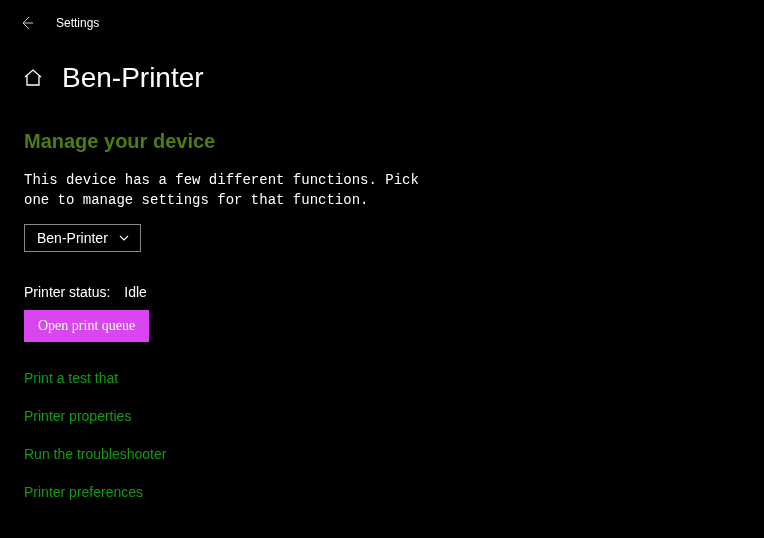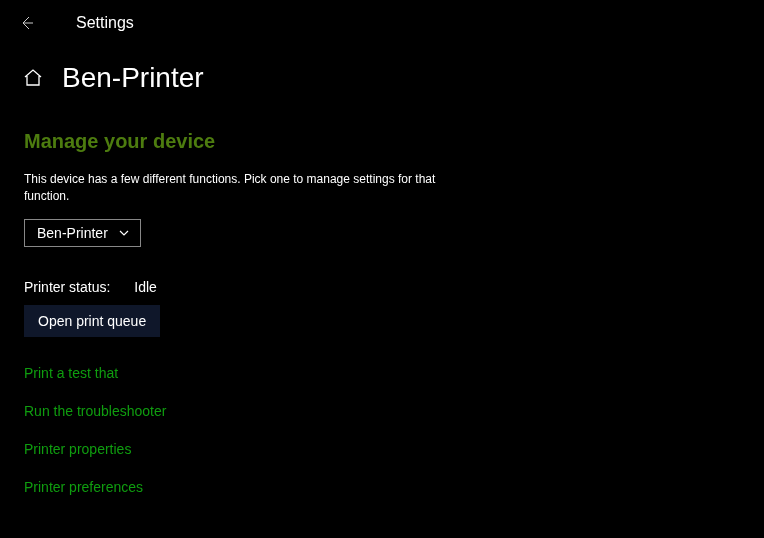--- a/index.html
+++ b/index.html
@@ -23,22 +23,22 @@
     }
     .back-icon {
       width: 18px;
       height: 18px;
       display: flex;
       align-items: center;
       justify-content: center;
       cursor: pointer;
     }
     .header-label {
-      font-size: 16px;
-      margin-left: 40px;
+      font-size: 12px;
+      margin-left: 20px;
       color: #fff;
     }
     .title-row {
       display: flex;
       align-items: center;
       padding: 26px 0 0 22px;
     }
     .home-icon {
       width: 22px;
       height: 22px;
@@ -55,25 +55,26 @@
     }
     .content {
       padding: 36px 0 0 24px;
     }
     .section-title {
       font-size: 20px;
       font-weight: 700;
       color: #4d7c0f;
     }
     .section-desc {
-      font-size: 12px;
+      font-size: 14px;
       color: #fff;
       margin-top: 18px;
       max-width: 420px;
       line-height: 1.4;
+      font-family: Liberation Mono, monospace;
     }
     .dropdown {
       margin-top: 14px;
       display: inline-flex;
       align-items: center;
       border: 1px solid #888;
       padding: 5px 10px 5px 12px;
       cursor: pointer;
       background: #000;
     }
@@ -92,35 +93,35 @@
     .status-row {
       margin-top: 32px;
       font-size: 14px;
       color: #fff;
     }
     .status-label {
       display: inline-block;
     }
     .status-value {
       display: inline-block;
-      margin-left: 20px;
+      margin-left: 10px;
     }
     .button-row {
       margin-top: 10px;
       display: flex;
       gap: 8px;
     }
     .btn {
-      background: #0f172a;
+      background: #d946ef;
       border: none;
       color: #fff;
       font-size: 14px;
       padding: 8px 14px;
       cursor: pointer;
-      font-family: Liberation Sans, sans-serif;
+      font-family: Liberation Serif, serif;
     }
     .links {
       margin-top: 28px;
     }
     .link {
       display: block;
       color: #0f9d0f;
       font-size: 14px;
       text-decoration: none;
       margin-bottom: 22px;
@@ -166,17 +167,17 @@
     <span class="status-label">Printer status:</span>
     <span class="status-value">Idle</span>
   </div>
 
   <div class="button-row">
     <button class="btn">Open print queue</button>
   </div>
 
   <div class="links">
     <a class="link">Print a test that</a>
+    <a class="link">Printer properties</a>
     <a class="link">Run the troubleshooter</a>
-    <a class="link">Printer properties</a>
     <a class="link">Printer preferences</a>
   </div>
 </div>
 
 </body></html>

